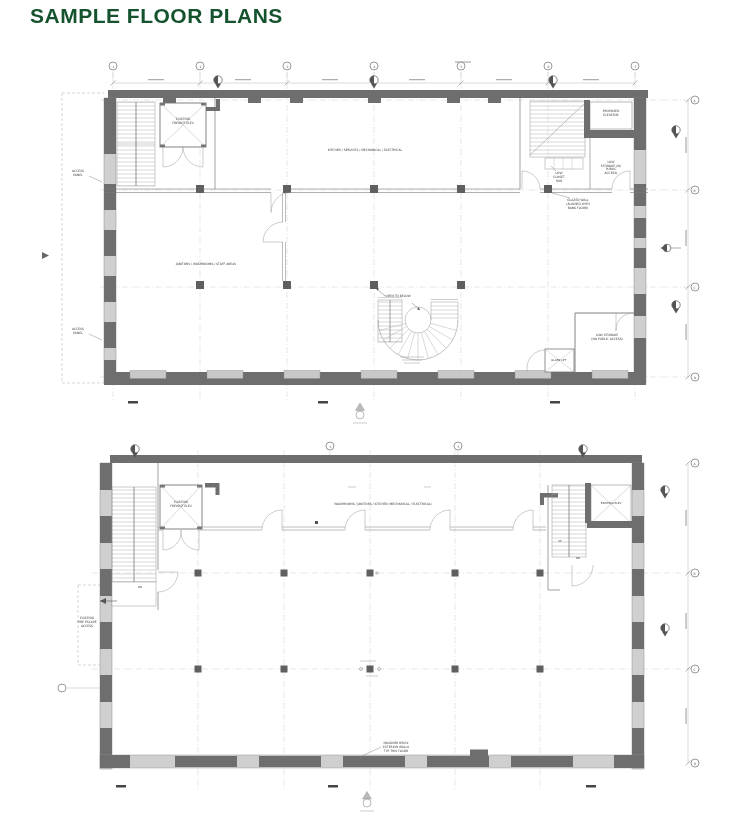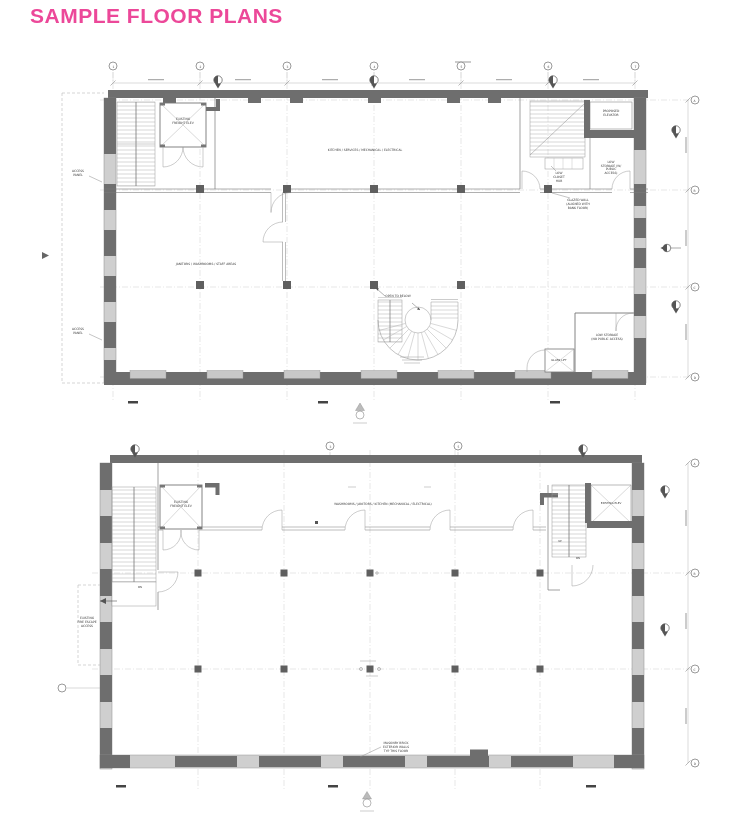--- a/index.html
+++ b/index.html
@@ -1,19 +1,19 @@
 <!DOCTYPE html>
 <html><head>
 <meta charset="utf-8">
 <style>
   html,body{margin:0;padding:0;background:#fff;}
   #page{position:relative;width:742px;height:819px;background:#fff;overflow:hidden;
         font-family:"DejaVu Sans",sans-serif;}
   .title{position:absolute;left:30px;top:4px;font:bold 21px "Liberation Sans",sans-serif;
-         color:#ec4899;letter-spacing:.5px;}
+         color:#14532d;letter-spacing:.5px;}
   svg.draw{position:absolute;left:0;top:0;}
   .lbl{position:absolute;font:6px "DejaVu Sans",sans-serif;color:#3a3a3a;text-align:center;
        white-space:pre-line;line-height:1.25;transform:translate(-50%,-50%) scale(.5);
        transform-origin:center;pointer-events:none;}
   .lbl.tiny{font-size:5.5px;}
   .bubble{position:absolute;width:9px;height:9px;border:1px solid #9a9a9a;border-radius:50%;
           background:#fff;transform:translate(-50%,-50%);display:flex;align-items:center;
           justify-content:center;box-sizing:border-box;}
   .bubble span{font:6px "DejaVu Sans",sans-serif;color:#555;transform:scale(.5);line-height:1;}
 </style>

